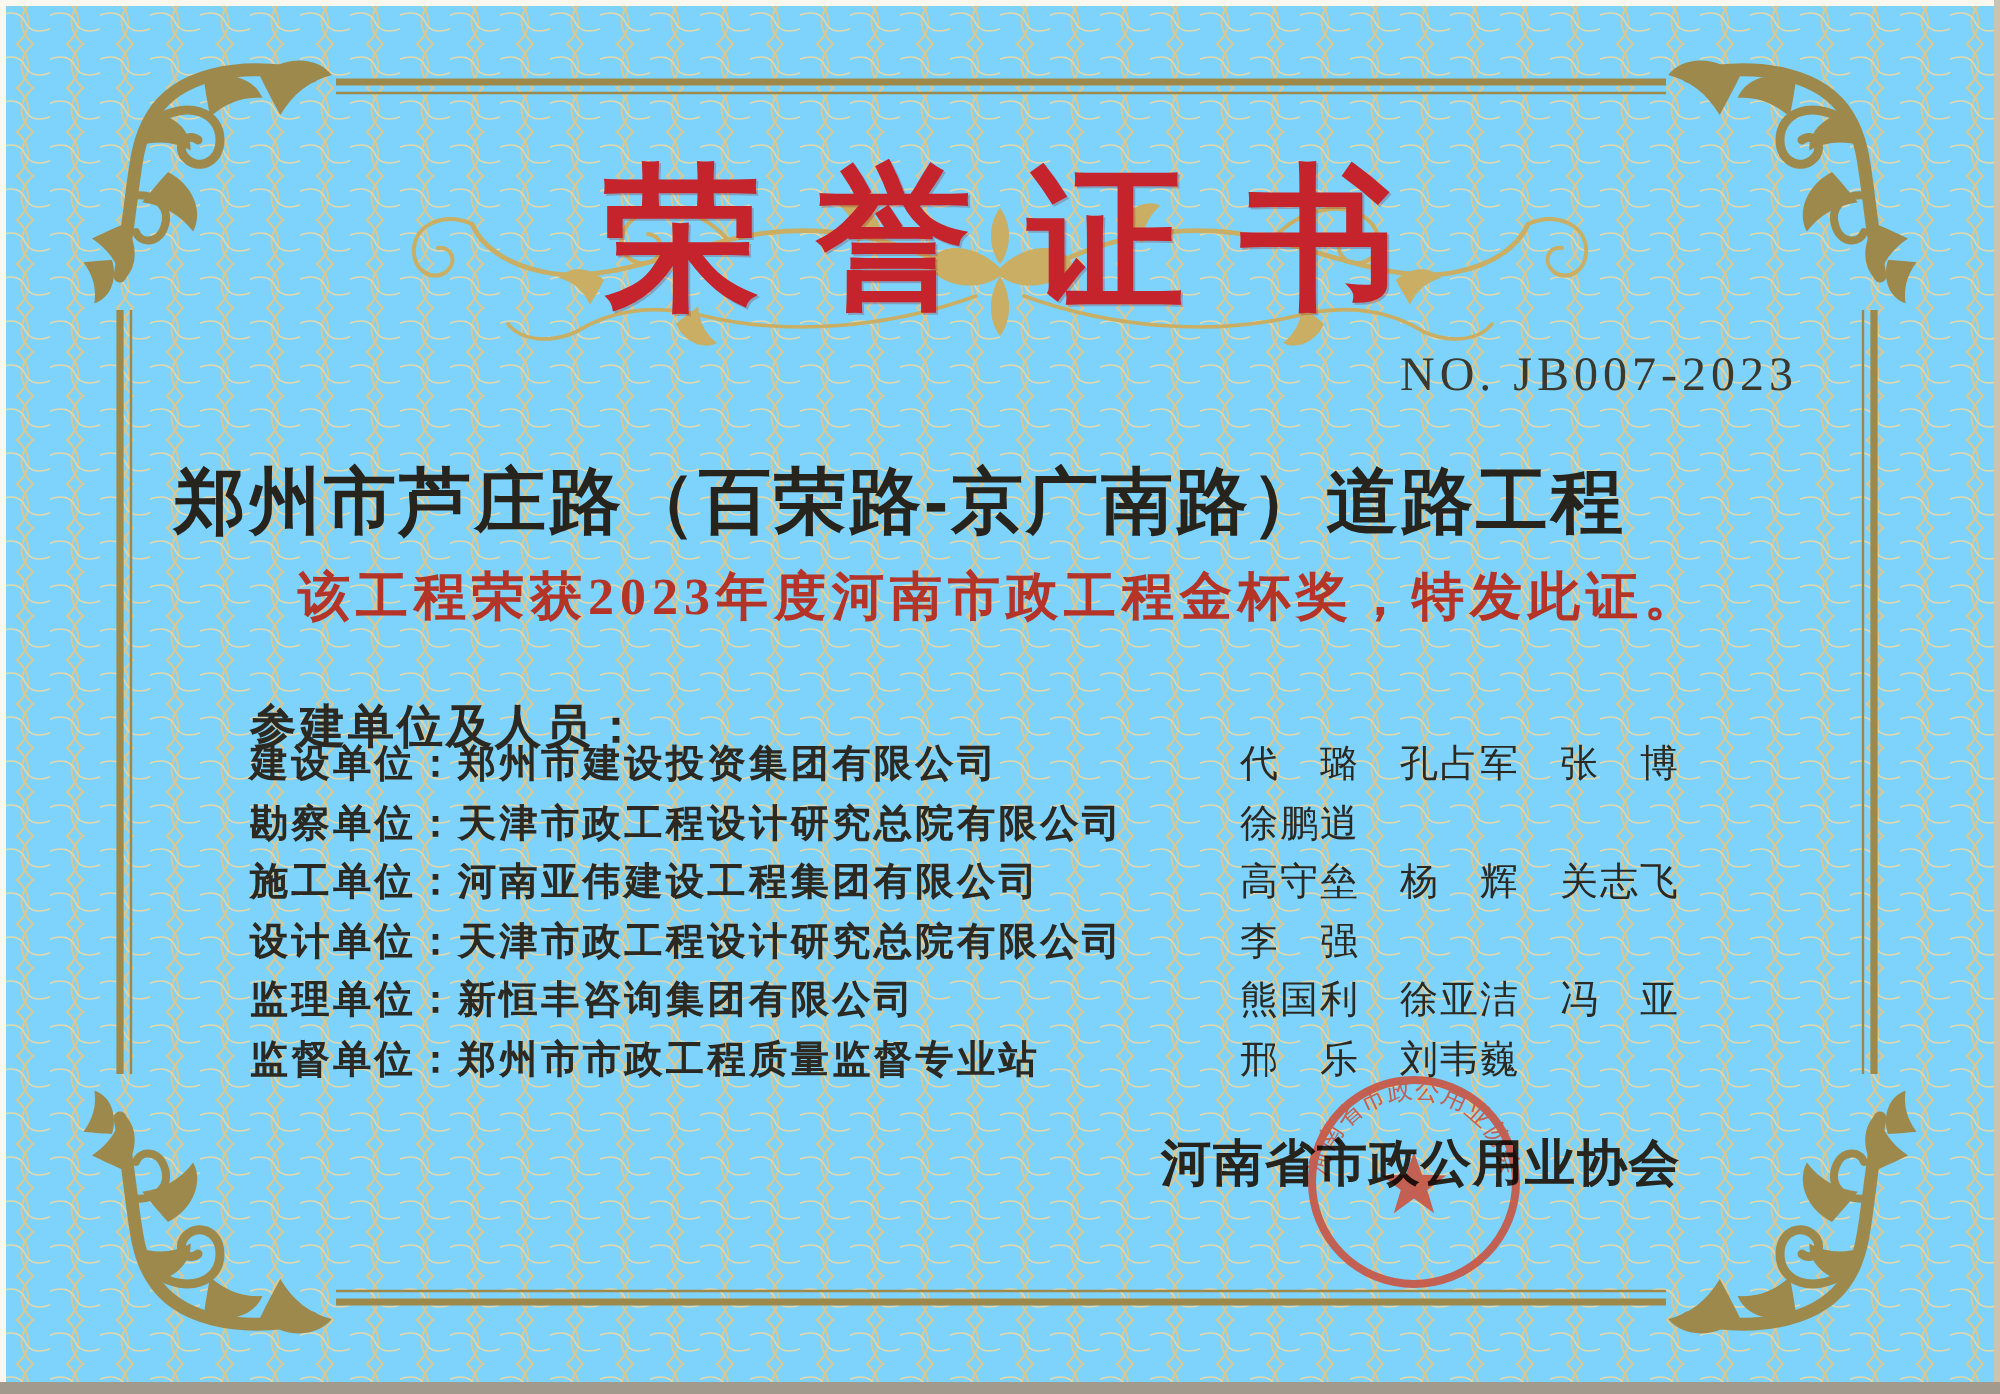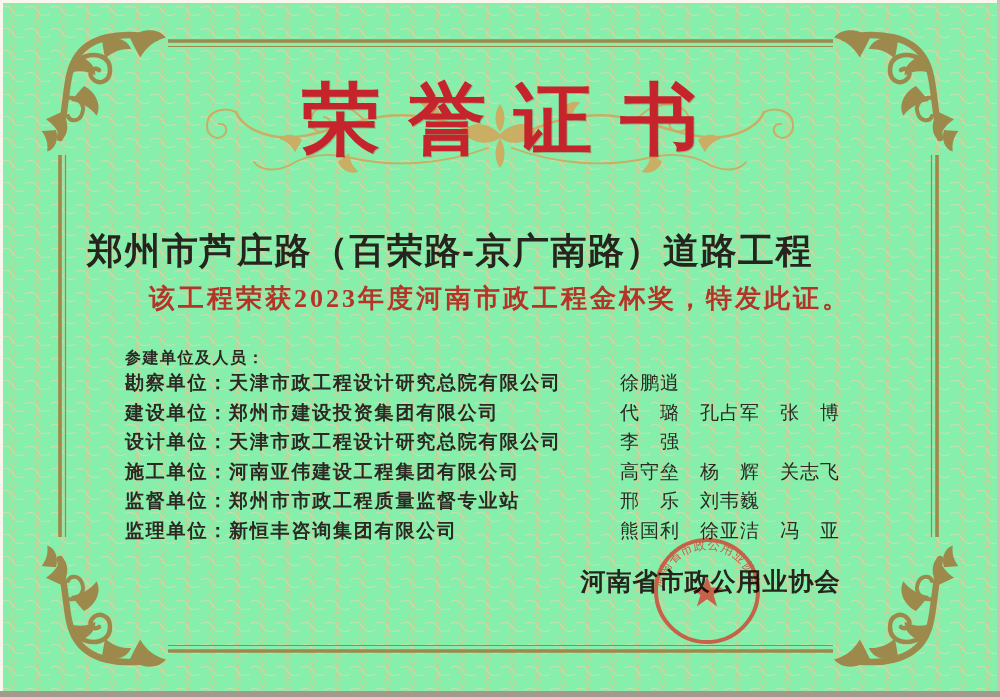--- a/index.html
+++ b/index.html
@@ -4,21 +4,21 @@
 <style>
   * { box-sizing: border-box; }
   html,body { margin:0; padding:0; }
   body {
     width:1000px; height:697px;
     font-family:"Liberation Serif","DejaVu Serif",serif;
     background:#6b685f;
   }
   .certificate {
     position:relative; width:1000px; height:697px;
-    background:#86efac; overflow:hidden;
+    background:#7dd3fc; overflow:hidden;
   }
   .decor-layer { position:absolute; inset:0; z-index:0; }
   .content-layer { position:absolute; inset:0; z-index:1; }
 
   .cert-title {
     position:absolute; top:76px; left:0; width:100%;
     text-align:center; font-size:78px; line-height:1.12;
     font-weight:bold; color:#c5242c;
     letter-spacing:28px; padding-left:28px;
     text-shadow:1px 1px 0 rgba(140,20,20,.25);
@@ -34,21 +34,21 @@
     letter-spacing:1.5px; color:#26241d;
     font-family:"Liberation Sans","DejaVu Sans",sans-serif;
   }
   .cert-award {
     position:absolute; top:281px; left:0; width:100%;
     text-align:center; font-size:26px; font-weight:bold;
     letter-spacing:3px; color:#b43428;
   }
   .participants-heading {
     position:absolute; top:348px; left:125px;
-    font-size:16px; font-weight:bold; letter-spacing:1.5px; color:#2b2922;
+    font-size:23px; font-weight:bold; letter-spacing:1.5px; color:#2b2922;
   }
   .units {
     position:absolute; top:368px; left:125px; width:780px;
   }
   .unit-row { position:relative; height:29.6px; line-height:29.6px; white-space:nowrap; }
   .unit-label, .unit-company {
     font-size:19px; font-weight:bold; letter-spacing:1.8px; color:#2b2922;
   }
   .unit-people {
     position:absolute; left:495px; top:0;
@@ -132,51 +132,52 @@
         <path d="M500,134 C512,122 530,120 536,132 C530,144 510,146 500,138 Z"></path>
         <path d="M500,138 C494,148 494,160 500,168 C506,160 506,148 500,138 Z"></path>
       </g>
     </g>
   </svg>
 
   <div class="content-layer">
 
     <div class="cert-title">荣誉证书</div>
 
+    <div class="cert-serial">NO. JB007-2023</div>
 
     <div class="cert-project">郑州市芦庄路（百荣路-京广南路）道路工程</div>
 
     <div class="cert-award">该工程荣获2023年度河南市政工程金杯奖，特发此证。</div>
 
     <div class="participants-heading">参建单位及人员：</div>
 
     <div class="units">
       <div class="unit-row">
+        <span class="unit-label">建设单位：</span><span class="unit-company">郑州市建设投资集团有限公司</span>
+        <span class="unit-people">代　璐　孔占军　张　博</span>
+      </div>
+      <div class="unit-row">
         <span class="unit-label">勘察单位：</span><span class="unit-company">天津市政工程设计研究总院有限公司</span>
         <span class="unit-people">徐鹏逍</span>
       </div>
       <div class="unit-row">
-        <span class="unit-label">建设单位：</span><span class="unit-company">郑州市建设投资集团有限公司</span>
-        <span class="unit-people">代　璐　孔占军　张　博</span>
+        <span class="unit-label">施工单位：</span><span class="unit-company">河南亚伟建设工程集团有限公司</span>
+        <span class="unit-people">高守垒　杨　辉　关志飞</span>
       </div>
       <div class="unit-row">
         <span class="unit-label">设计单位：</span><span class="unit-company">天津市政工程设计研究总院有限公司</span>
         <span class="unit-people">李　强</span>
       </div>
       <div class="unit-row">
-        <span class="unit-label">施工单位：</span><span class="unit-company">河南亚伟建设工程集团有限公司</span>
-        <span class="unit-people">高守垒　杨　辉　关志飞</span>
+        <span class="unit-label">监理单位：</span><span class="unit-company">新恒丰咨询集团有限公司</span>
+        <span class="unit-people">熊国利　徐亚洁　冯　亚</span>
       </div>
       <div class="unit-row">
         <span class="unit-label">监督单位：</span><span class="unit-company">郑州市市政工程质量监督专业站</span>
         <span class="unit-people">邢　乐　刘韦巍</span>
-      </div>
-      <div class="unit-row">
-        <span class="unit-label">监理单位：</span><span class="unit-company">新恒丰咨询集团有限公司</span>
-        <span class="unit-people">熊国利　徐亚洁　冯　亚</span>
       </div>
     </div>
 
     <div class="cert-issuer">河南省市政公用业协会</div>
 
 
     <svg class="seal" viewBox="0 0 114 114" xmlns="http://www.w3.org/2000/svg">
       <defs>
         <path id="sealArc" d="M12,60 A45,45 0 0 1 102,60" fill="none"></path>
       </defs>

